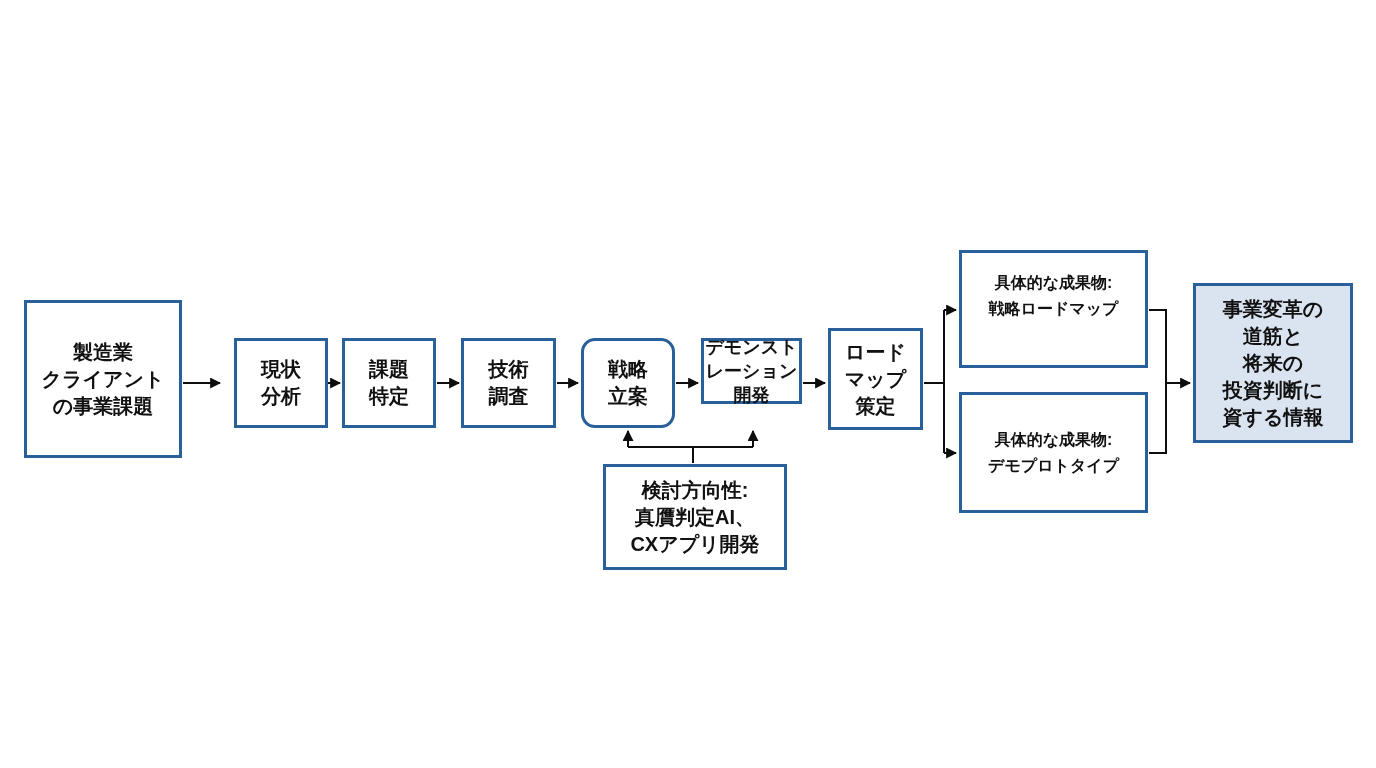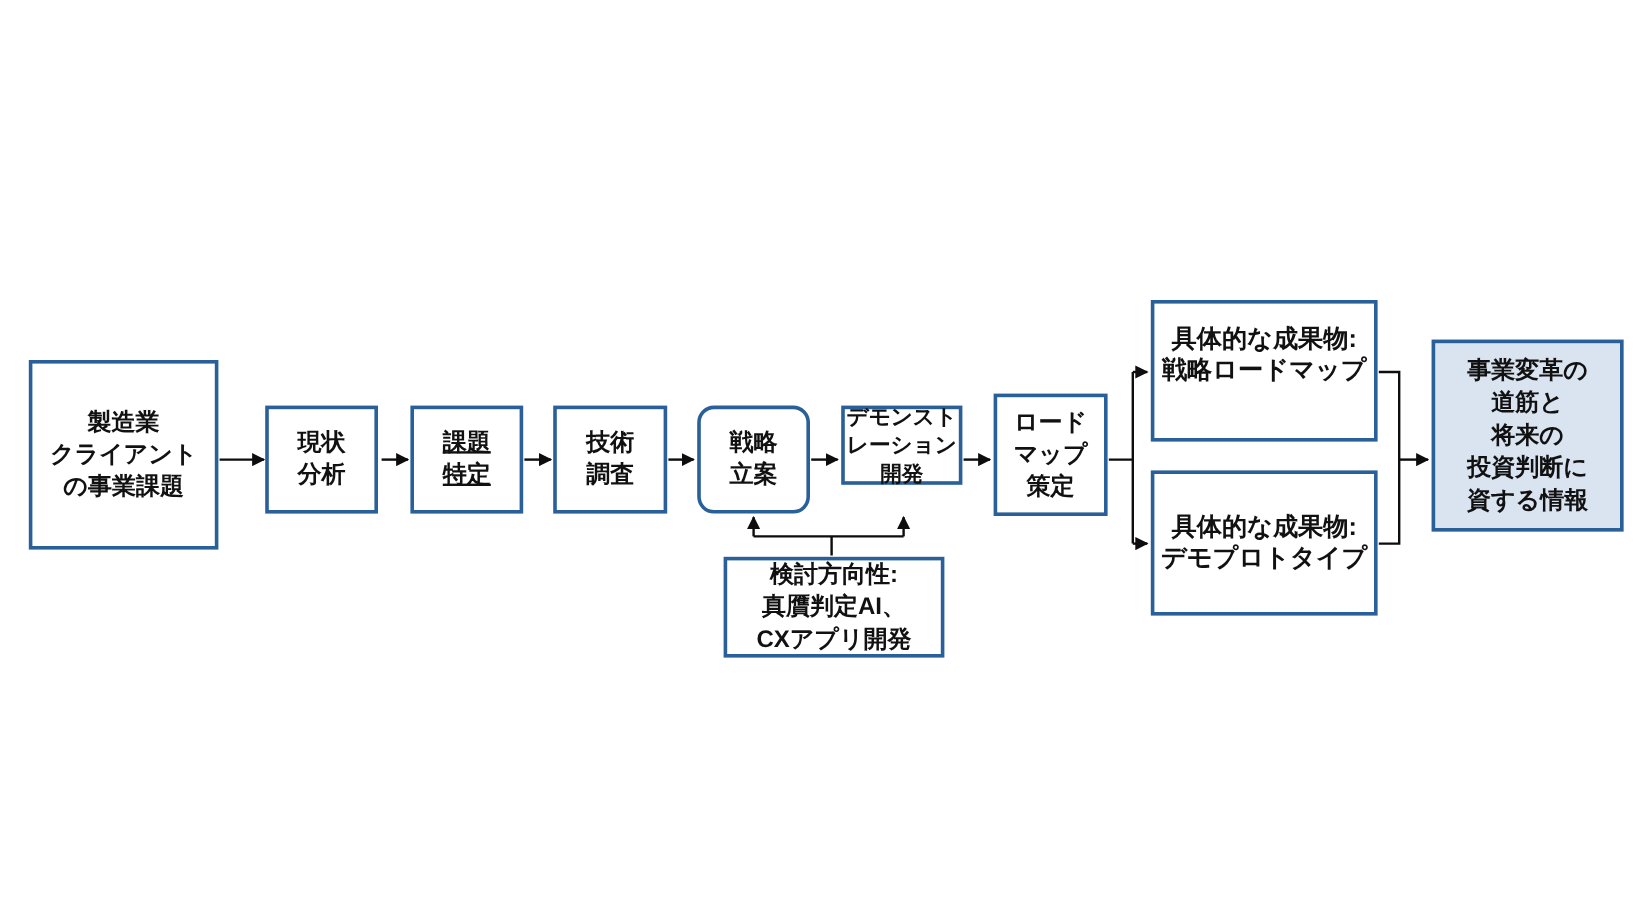--- a/index.html
+++ b/index.html
@@ -22,32 +22,32 @@
     box-sizing:border-box;
     display:flex;align-items:center;justify-content:center;
     text-align:center;
     border:3px solid var(--box-border,#2a6099);
     background:var(--box-fill,#ffffff);
     font-weight:700;
   }
   .node .label{white-space:pre-line;font-size:20px;line-height:27px;}
 
   .n-client{left:24px;top:300px;width:158px;height:158px;}
-  .n-analysis{left:221px;top:338px;width:94px;height:90px;}
-  .n-issue{left:342px;top:338px;width:94px;height:90px;text-decoration:underline;}
+  .n-analysis{left:234px;top:338px;width:94px;height:90px;}
+  .n-issue{left:342px;top:338px;width:94px;height:90px;}
   .n-tech{left:461px;top:338px;width:95px;height:90px;}
   .n-strategy{left:581px;top:338px;width:94px;height:90px;border-radius:14px;}
   .n-demo{left:701px;top:338px;width:101px;height:66px;}
   .n-demo .label{font-size:18px;line-height:24px;}
   .n-roadmap{left:828px;top:328px;width:95px;height:102px;}
   .n-deliv-roadmap{left:959px;top:250px;width:189px;height:118px;align-items:flex-start;padding-top:17px;}
   .n-deliv-proto{left:959px;top:392px;width:189px;height:121px;}
-  .n-deliv-roadmap .label,.n-deliv-proto .label{font-size:21px;line-height:26px;}
+  .n-deliv-roadmap .label,.n-deliv-proto .label{font-size:16px;line-height:26px;}
   .n-outcome{left:1193px;top:283px;width:160px;height:160px;background:var(--highlight-fill,#dae3f0);}
-  .n-direction{left:603px;top:464px;width:184px;height:84px;}
+  .n-direction{left:603px;top:464px;width:184px;height:106px;}
   .n-direction .label{font-size:20px;line-height:27px;}
 </style>
 </head>
 <body>
 
 <div class="canvas">
 
   <svg class="connector-layer" viewBox="0 0 1376 768" aria-hidden="true">
     <defs>
       <marker id="ah" viewBox="0 0 10 10" refX="9" refY="5" markerWidth="11" markerHeight="11" markerUnits="userSpaceOnUse" orient="auto-start-reverse">

